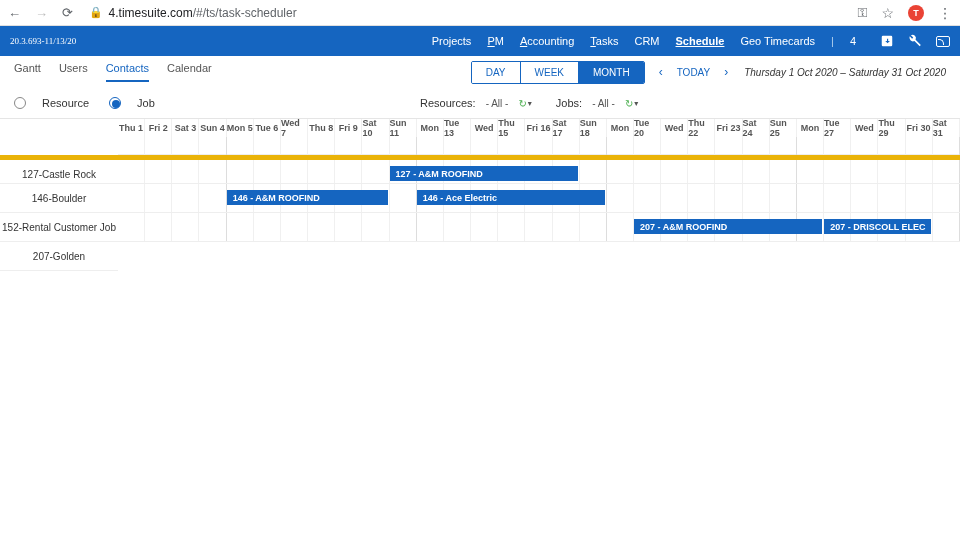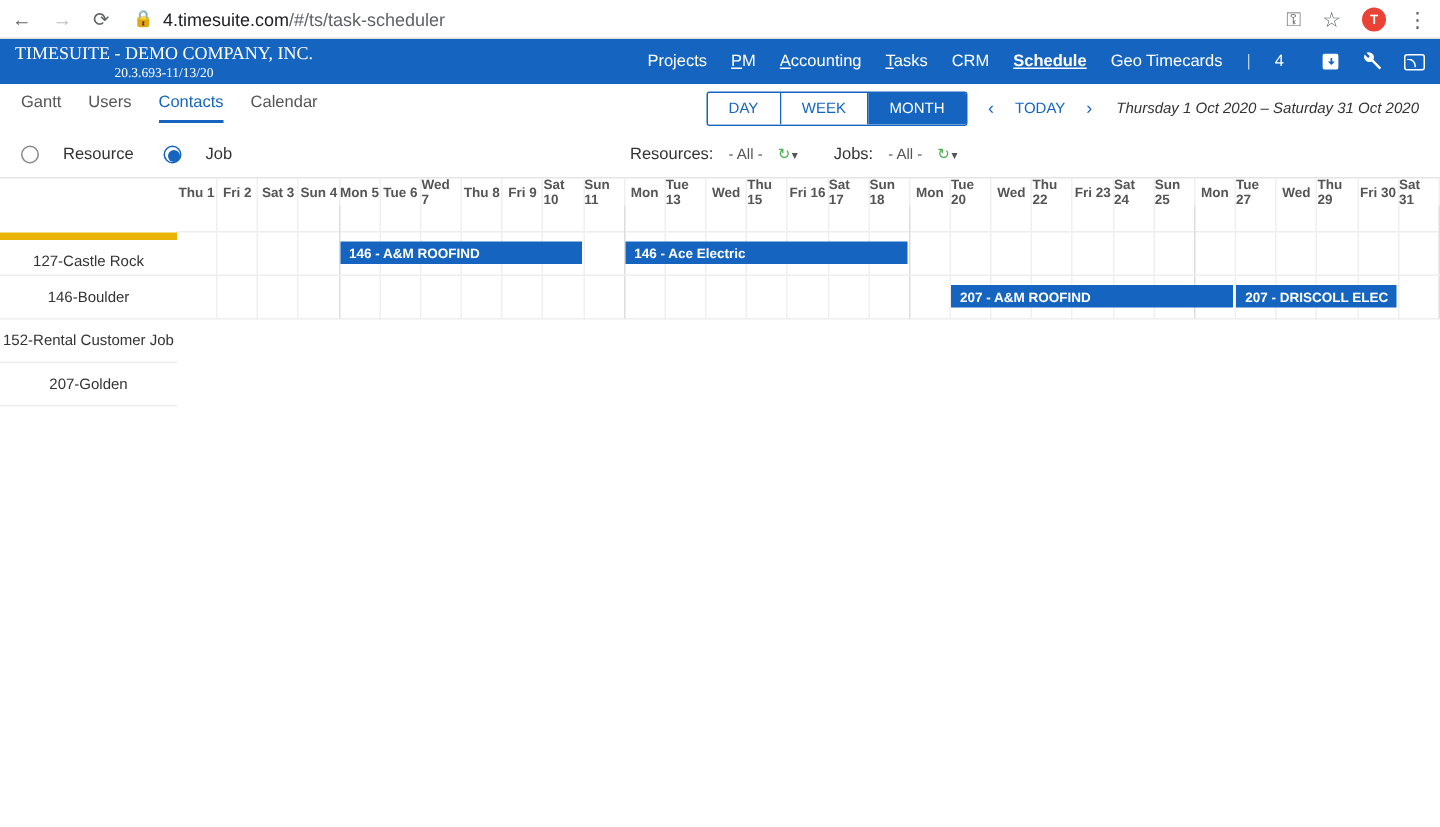--- a/index.html
+++ b/index.html
@@ -105,21 +105,20 @@
   <div class="chrome-right">
     <span class="key-icon">⚿</span>
     <span class="star-icon">☆</span>
     <span class="avatar">T</span>
     <span class="kebab">⋮</span>
   </div>
 </div>
 
 <div class="top-bar">
   <div class="brand-block">
-    <div class="brand-title">TIMESUITE - DEMO COMPANY, INC.</div>
     <div class="brand-sub">20.3.693-11/13/20</div>
   </div>
   <div class="top-nav" id="top-nav">
 
   <span class="top-nav-item">Projects</span>
       <span class="top-nav-item"><span style="text-decoration:underline">P</span>M</span>
       <span class="top-nav-item"><span style="text-decoration:underline">A</span>ccounting</span>
       <span class="top-nav-item"><span style="text-decoration:underline">T</span>asks</span>
       <span class="top-nav-item">CRM</span>
       <span class="top-nav-item" style="text-decoration: underline; font-weight: bold;">Schedule</span>
@@ -264,20 +263,23 @@
           <div class="grid-col" style="width: 27.1613px;"></div>
           <div class="grid-col group-end" style="width: 27.1613px;"></div>
           <div class="grid-col" style="width: 27.1613px;"></div>
           <div class="grid-col" style="width: 27.1613px;"></div>
           <div class="grid-col" style="width: 27.1613px;"></div>
           <div class="grid-col" style="width: 27.1613px;"></div>
           <div class="grid-col" style="width: 27.1613px;"></div>
           <div class="grid-col group-end" style="width: 27.1613px;"></div>
         </div>
         <div class="spacer-in-grid"></div>
+        <div class="body-row first-body-row">
+          <div class="task-bar" style="left: 271.613px; width: 188.129px;">127 - A&amp;M ROOFIND</div>
+        </div>
         <div class="body-row">
           <div class="task-bar" style="left: 108.645px; width: 160.968px;">146 - A&amp;M ROOFIND</div>
           <div class="task-bar" style="left: 298.774px; width: 188.129px;">146 - Ace Electric</div>
         </div>
         <div class="body-row">
           <div class="task-bar" style="left: 516.065px; width: 188.129px;">207 - A&amp;M ROOFIND</div>
           <div class="task-bar" style="left: 706.194px; width: 106.645px;">207 - DRISCOLL ELEC</div>
         </div>
       </div>
   </div>

